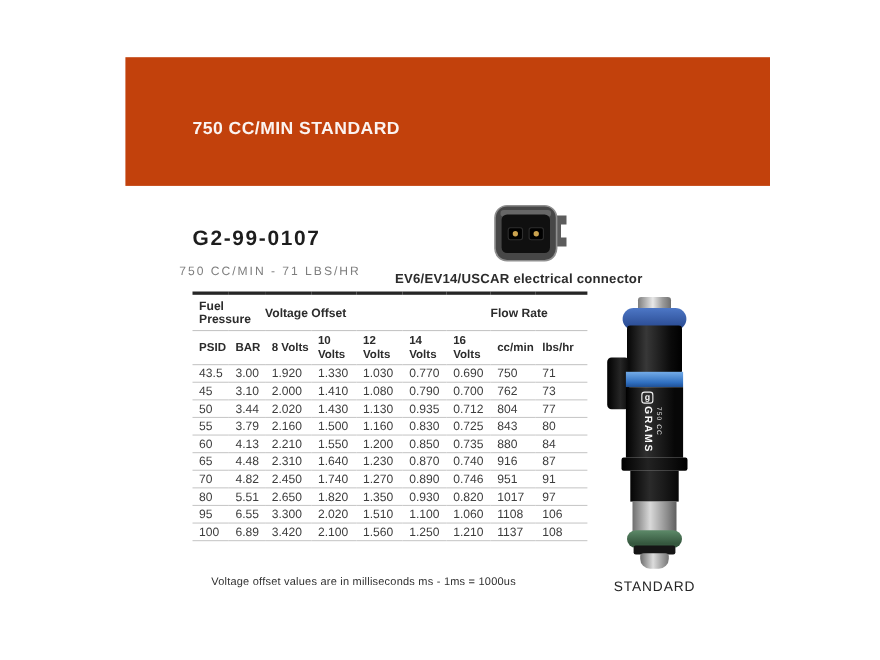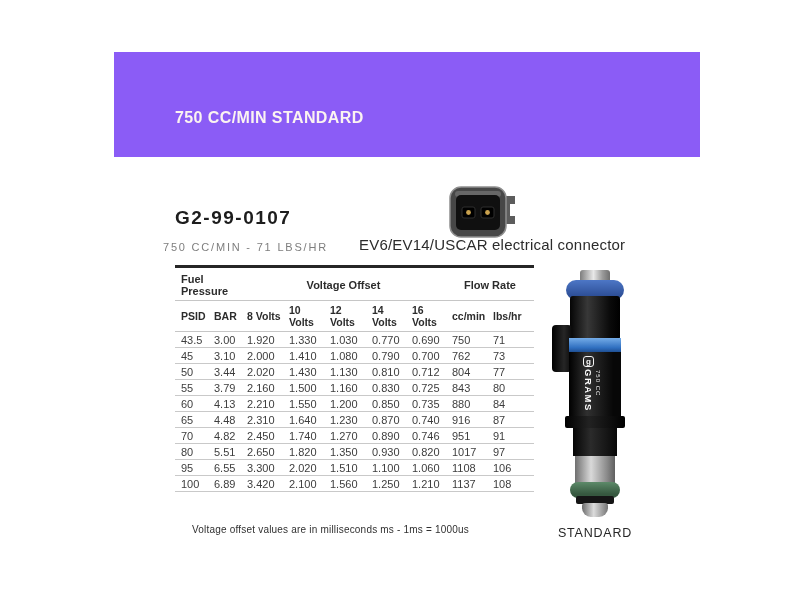--- a/index.html
+++ b/index.html
@@ -1,59 +1,59 @@
 <!DOCTYPE html>
 <html><head>
 <meta charset="utf-8">
 <style>
   * { margin: 0; padding: 0; box-sizing: border-box; }
   html, body { width: 800px; height: 600px; background: #ffffff; overflow: hidden; }
   body { position: relative; font-family: "Liberation Sans", sans-serif; }
 
   
   .banner {
-    position: absolute; left: 114px; top: 52px; width: 586px; height: 105px;
-    background: #8b5cf6;
+    position: absolute; left: 114px; top: 52px; width: 586px; height: 117px;
+    background: #c2410c;
   }
   .banner-title {
     position: absolute; left: 61px; top: 57px;
     font-size: 16px; font-weight: bold; color: #fbf3f1; letter-spacing: 0.4px;
   }
 
   
   .part-number {
     position: absolute; left: 175px; top: 207px;
     font-size: 19px; font-weight: bold; color: #1d1d1d; letter-spacing: 1.5px;
   }
   .part-subtitle {
     position: absolute; left: 163px; top: 241px;
     font-size: 11px; color: #7e7e7e; letter-spacing: 1.8px;
   }
 
   
   .connector-fig { position: absolute; left: 449px; top: 184px; width: 68px; height: 56px; }
   .connector-caption {
-    position: absolute; left: 359px; top: 236px;
-    font-size: 15px; font-weight: normal; color: #2c2c2c; letter-spacing: 0.2px;
+    position: absolute; left: 359px; top: 246px;
+    font-size: 12px; font-weight: bold; color: #2c2c2c; letter-spacing: 0.2px;
   }
 
   
   .spec-table-wrap { position: absolute; left: 175px; top: 265px; width: 359px; }
   table.spec {
     border-collapse: collapse; width: 359px;
     font-family: "Liberation Sans", sans-serif;
     color: #3d3d3d;
     border-top: 3px solid #262626;
   }
   table.spec th, table.spec td { text-align: left; font-weight: normal; }
   tr.group-row th {
     font-size: 11px; font-weight: bold; color: #2c2c2c;
     padding: 5px 0 3px 6px; border-bottom: 1px solid #c6c6c6;
   }
-  tr.group-row th.center { text-align: center; padding-left: 0; }
+  tr.group-row th.center { padding-left: 0; }
   tr.cols-row th {
     font-size: 10.5px; font-weight: bold; color: #2c2c2c;
     padding: 3px 0 3px 6px; border-bottom: 1px solid #c6c6c6;
   }
   table.spec tbody td {
     font-size: 11px; padding: 1.5px 0 1.5px 6px; border-bottom: 1px solid #c9c9c9;
     height: 14px; line-height: 12px;
   }
 
   
@@ -210,21 +210,21 @@
           <td>0.700</td>
           <td>762</td>
           <td>73</td>
         </tr>
         <tr>
           <td>50</td>
           <td>3.44</td>
           <td>2.020</td>
           <td>1.430</td>
           <td>1.130</td>
-          <td>0.810</td>
+          <td>0.935</td>
           <td>0.712</td>
           <td>804</td>
           <td>77</td>
         </tr>
         <tr>
           <td>55</td>
           <td>3.79</td>
           <td>2.160</td>
           <td>1.500</td>
           <td>1.160</td>

